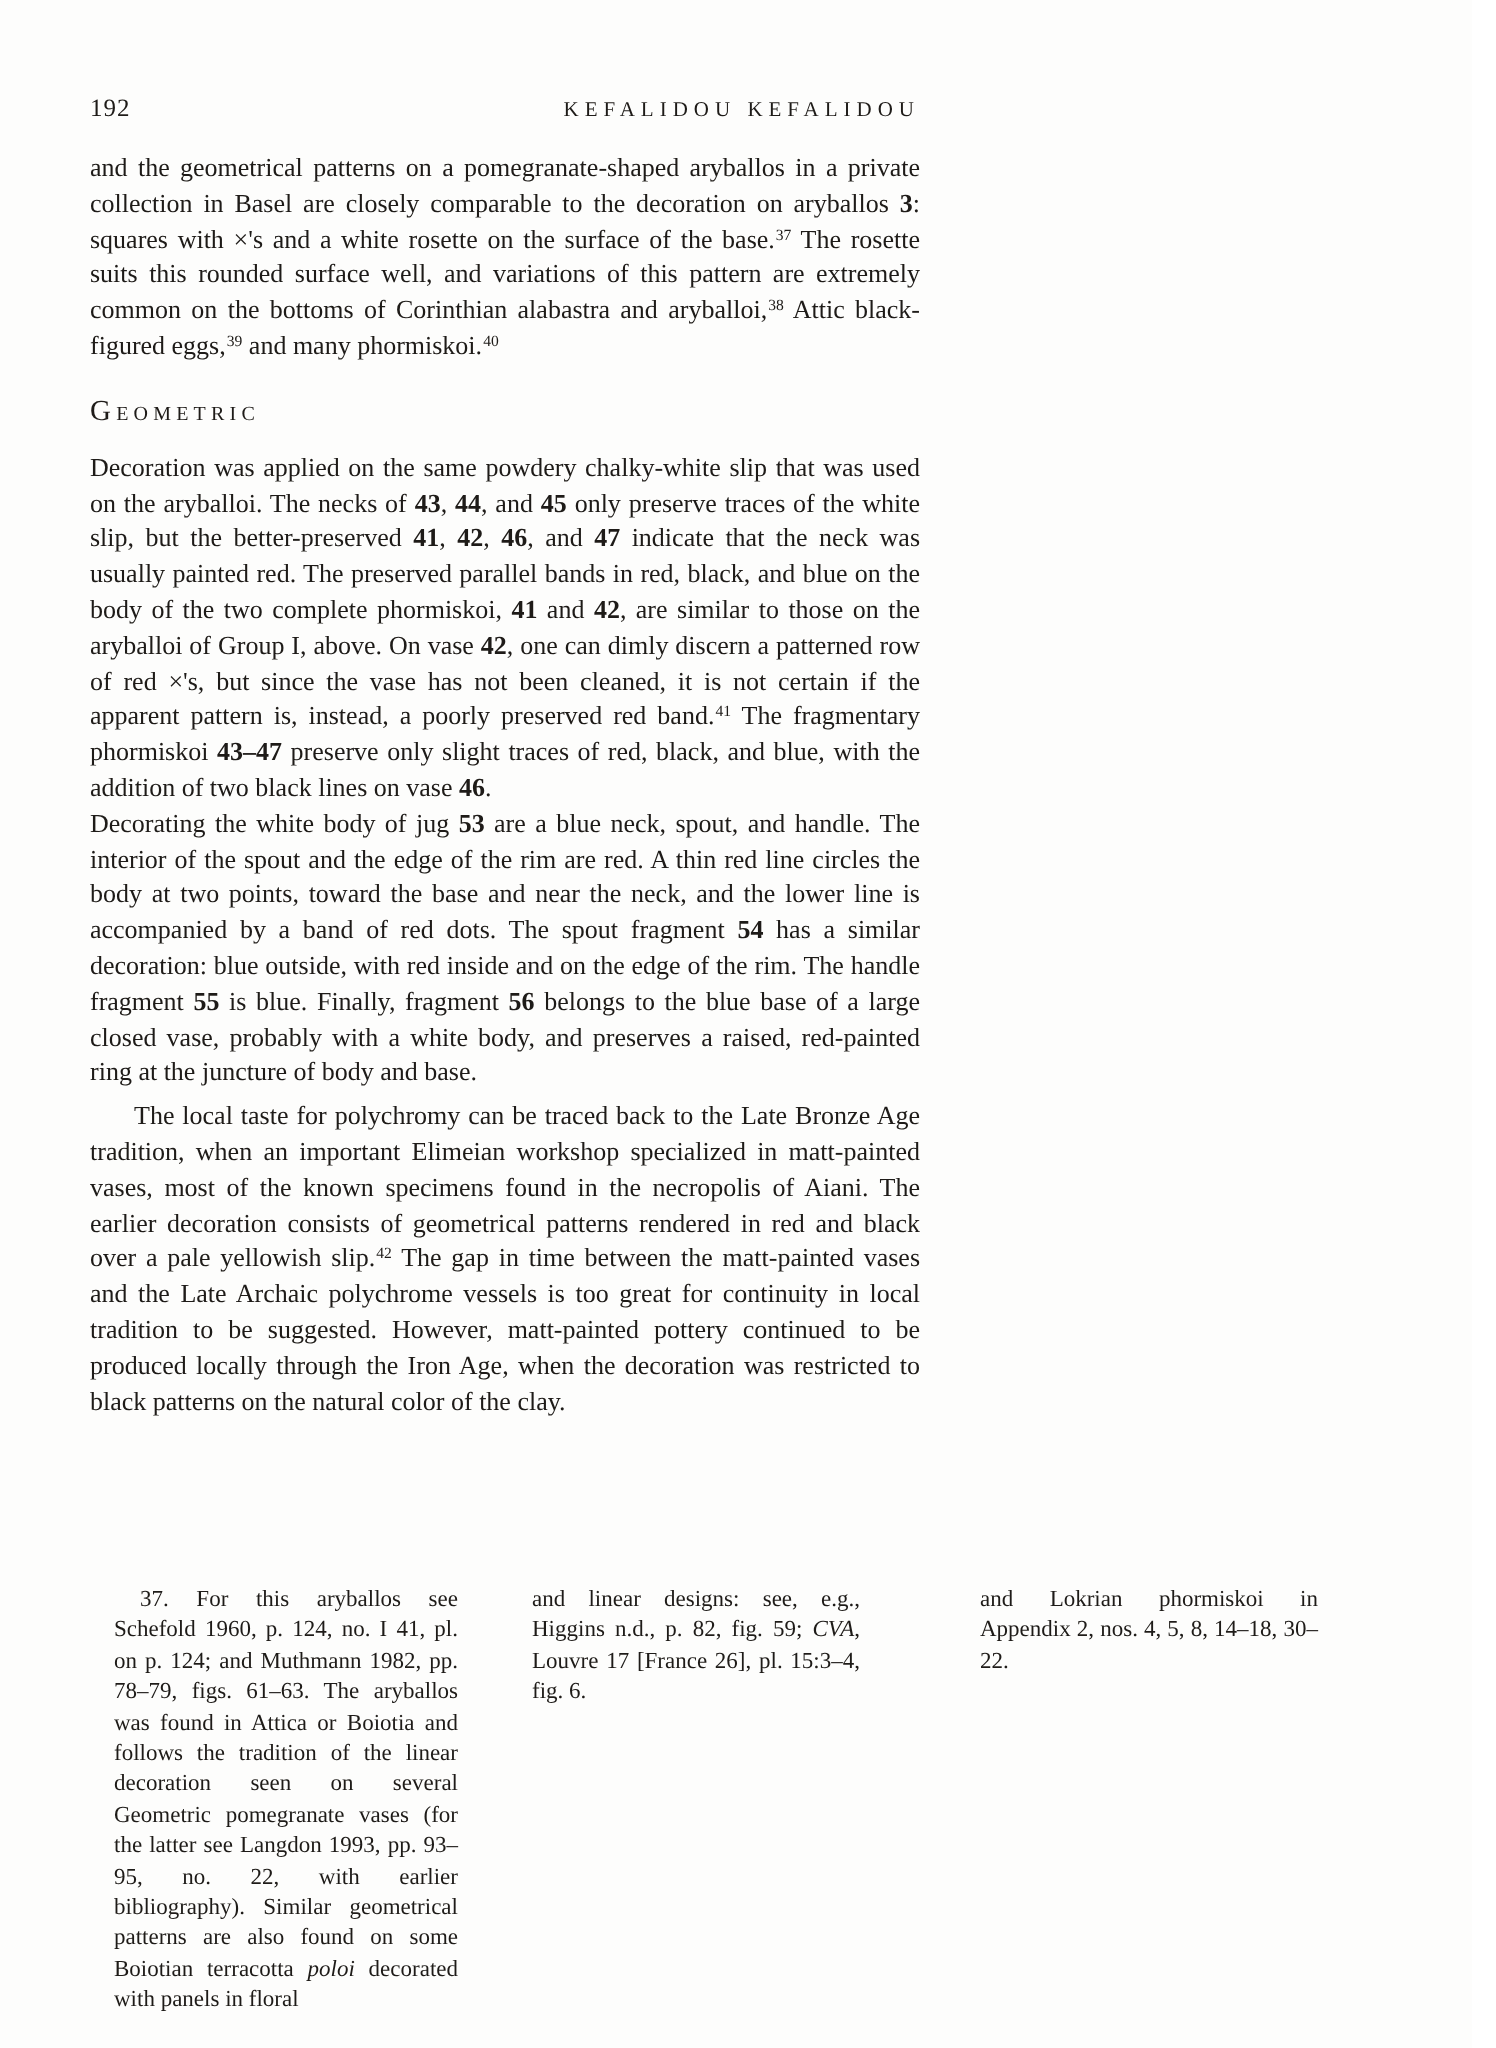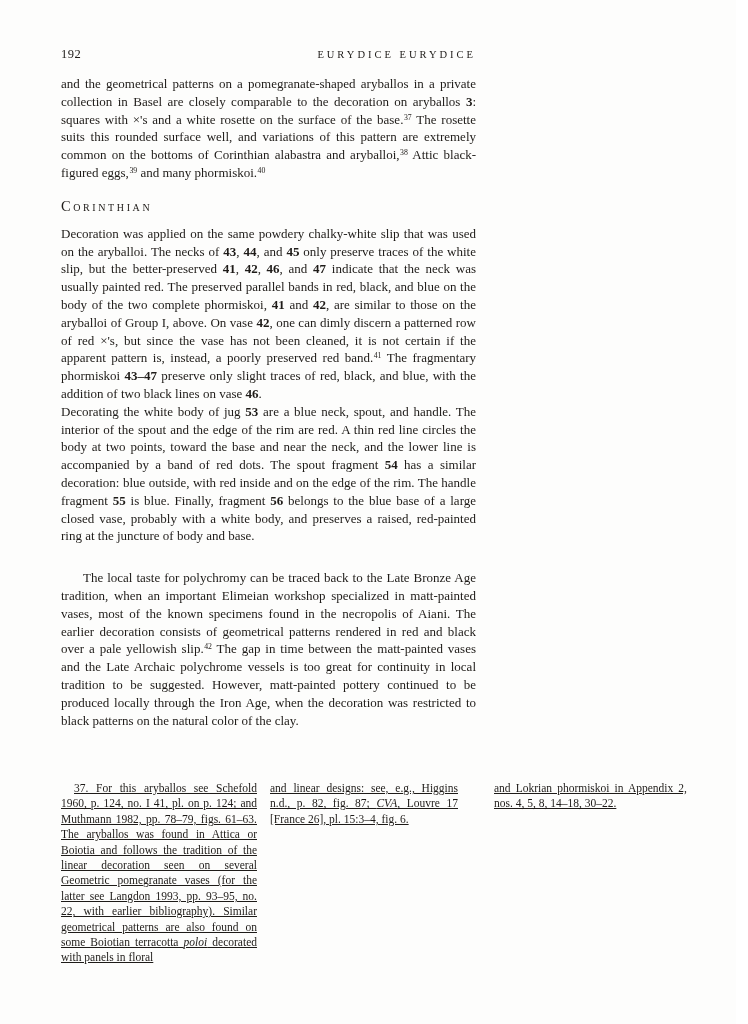--- a/index.html
+++ b/index.html
@@ -9,102 +9,101 @@
     background: #ffffff;
     font-family: "Liberation Serif", "DejaVu Serif", serif;
     color: #1e1b18;
   }
   .page {
     position: relative;
     width: 736px;
     height: 1024px;
     overflow: hidden;
     background: #fdfdfc;
-    padding: 47px 61px 0 61px;
+    padding: 47px 61px 0 45px;
   }
   .running-header {
     width: 415px;
     display: flex;
     justify-content: space-between;
     align-items: baseline;
   }
   .page-number { font-size: 12.5px; letter-spacing: 0.5px; }
   .running-head { font-size: 10.5px; letter-spacing: 3px; }
   .text-column {
     width: 415px;
     margin-top: 13px;
     min-height: 692px;
   }
   .body-para {
     margin: 0;
     font-size: 13px;
     line-height: 17.8px;
     text-align: justify;
   }
-  .body-para.spaced { margin-top: 24px; }
+  .body-para.spaced { margin-top: 4px; }
   .body-para.indent { text-indent: 22px; }
   .section-heading {
     margin: 16px 0 10px 0;
     font-size: 14.5px;
     font-weight: 400;
     font-variant: small-caps;
     letter-spacing: 2.6px;
   }
   .footnotes {
     display: flex;
     width: 626px;
     margin-top: 14px;
   }
   .fn-col-1 { width: 196px; margin-right: 13px; }
   .fn-col-2 { width: 188px; margin-right: 36px; }
   .fn-col-3 { width: 193px; }
   .fn-para {
-    margin: 0;
+    margin: 12px;
     font-size: 11.5px;
     line-height: 15.4px;
     text-align: justify;
-    text-decoration: underline;
   }
   .fn-para.indent { text-indent: 13px; }
   sup {
     font-size: 60%;
     line-height: 0;
     vertical-align: baseline;
     position: relative;
     top: -0.5em;
     margin-left: 0.5px;
   }
   b { font-weight: bold; }
   i { font-style: italic; }
 </style>
 </head>
 <body>
 
 <div class="page">
 
   <header class="running-header">
     <span class="page-number">192</span>
-    <span class="running-head">EURYDICE EURYDICE</span>
+    <span class="running-head">KEFALIDOU KEFALIDOU</span>
   </header>
 
   <main class="text-column">
     <p class="body-para"><span>and the geometrical patterns on a pomegranate-shaped aryballos in a private collection in Basel are closely comparable to the decoration on aryballos </span><b>3</b><span>: squares with ×'s and a white rosette on the surface of the base.</span><sup>37</sup><span> The rosette suits this rounded surface well, and variations of this pattern are extremely common on the bottoms of Corinthian alabastra and aryballoi,</span><sup>38</sup><span> Attic black-figured eggs,</span><sup>39</sup><span> and many phormiskoi.</span><sup>40</sup></p>
 
-    <h2 class="section-heading">Corinthian</h2>
+    <h2 class="section-heading">Geometric</h2>
     <p class="body-para"><span>Decoration was applied on the same powdery chalky-white slip that was used on the aryballoi. The necks of </span><b>43</b><span>, </span><b>44</b><span>, and </span><b>45</b><span> only preserve traces of the white slip, but the better-preserved </span><b>41</b><span>, </span><b>42</b><span>, </span><b>46</b><span>, and </span><b>47</b><span> indicate that the neck was usually painted red. The preserved parallel bands in red, black, and blue on the body of the two complete phormiskoi, </span><b>41</b><span> and </span><b>42</b><span>, are similar to those on the aryballoi of Group I, above. On vase </span><b>42</b><span>, one can dimly discern a patterned row of red ×'s, but since the vase has not been cleaned, it is not certain if the apparent pattern is, instead, a poorly preserved red band.</span><sup>41</sup><span> The fragmentary phormiskoi </span><b>43–47</b><span> preserve only slight traces of red, black, and blue, with the addition of two black lines on vase </span><b>46</b><span>.</span></p>
 
     <p class="body-para"><span>Decorating the white body of jug </span><b>53</b><span> are a blue neck, spout, and handle. The interior of the spout and the edge of the rim are red. A thin red line circles the body at two points, toward the base and near the neck, and the lower line is accompanied by a band of red dots. The spout fragment </span><b>54</b><span> has a similar decoration: blue outside, with red inside and on the edge of the rim. The handle fragment </span><b>55</b><span> is blue. Finally, fragment </span><b>56</b><span> belongs to the blue base of a large closed vase, probably with a white body, and preserves a raised, red-painted ring at the juncture of body and base.</span></p>
     <p class="body-para indent spaced"><span>The local taste for polychromy can be traced back to the Late Bronze Age tradition, when an important Elimeian workshop specialized in matt-painted vases, most of the known specimens found in the necropolis of Aiani. The earlier decoration consists of geometrical patterns rendered in red and black over a pale yellowish slip.</span><sup>42</sup><span> The gap in time between the matt-painted vases and the Late Archaic polychrome vessels is too great for continuity in local tradition to be suggested. However, matt-painted pottery continued to be produced locally through the Iron Age, when the decoration was restricted to black patterns on the natural color of the clay.</span></p>
   </main>
 
   <footer class="footnotes">
     <div class="fn-col-1">
       <p class="fn-para indent"><span>37. For this aryballos see Schefold 1960, p. 124, no. I 41, pl. on p. 124; and Muthmann 1982, pp. 78–79, figs. 61–63. The aryballos was found in Attica or Boiotia and follows the tradition of the linear decoration seen on several Geometric pomegranate vases (for the latter see Langdon 1993, pp. 93–95, no. 22, with earlier bibliography). Similar geometrical patterns are also found on some Boiotian terracotta </span><i>poloi</i><span> decorated with panels in floral</span></p>
     </div>
     <div class="fn-col-2">
-      <p class="fn-para"><span>and linear designs: see, e.g., Higgins n.d., p. 82, fig. 87; </span><i>CVA</i><span>, Louvre 17 [France 26], pl. 15:3–4, fig. 6.</span></p>
+      <p class="fn-para"><span>and linear designs: see, e.g., Higgins n.d., p. 82, fig. 59; </span><i>CVA</i><span>, Louvre 17 [France 26], pl. 15:3–4, fig. 6.</span></p>
     </div>
     <div class="fn-col-3">
       <p class="fn-para"><span>and Lokrian phormiskoi in Appendix 2, nos. 4, 5, 8, 14–18, 30–22.</span></p>
     </div>
   </footer>
 
 </div>
 
 </body></html>

